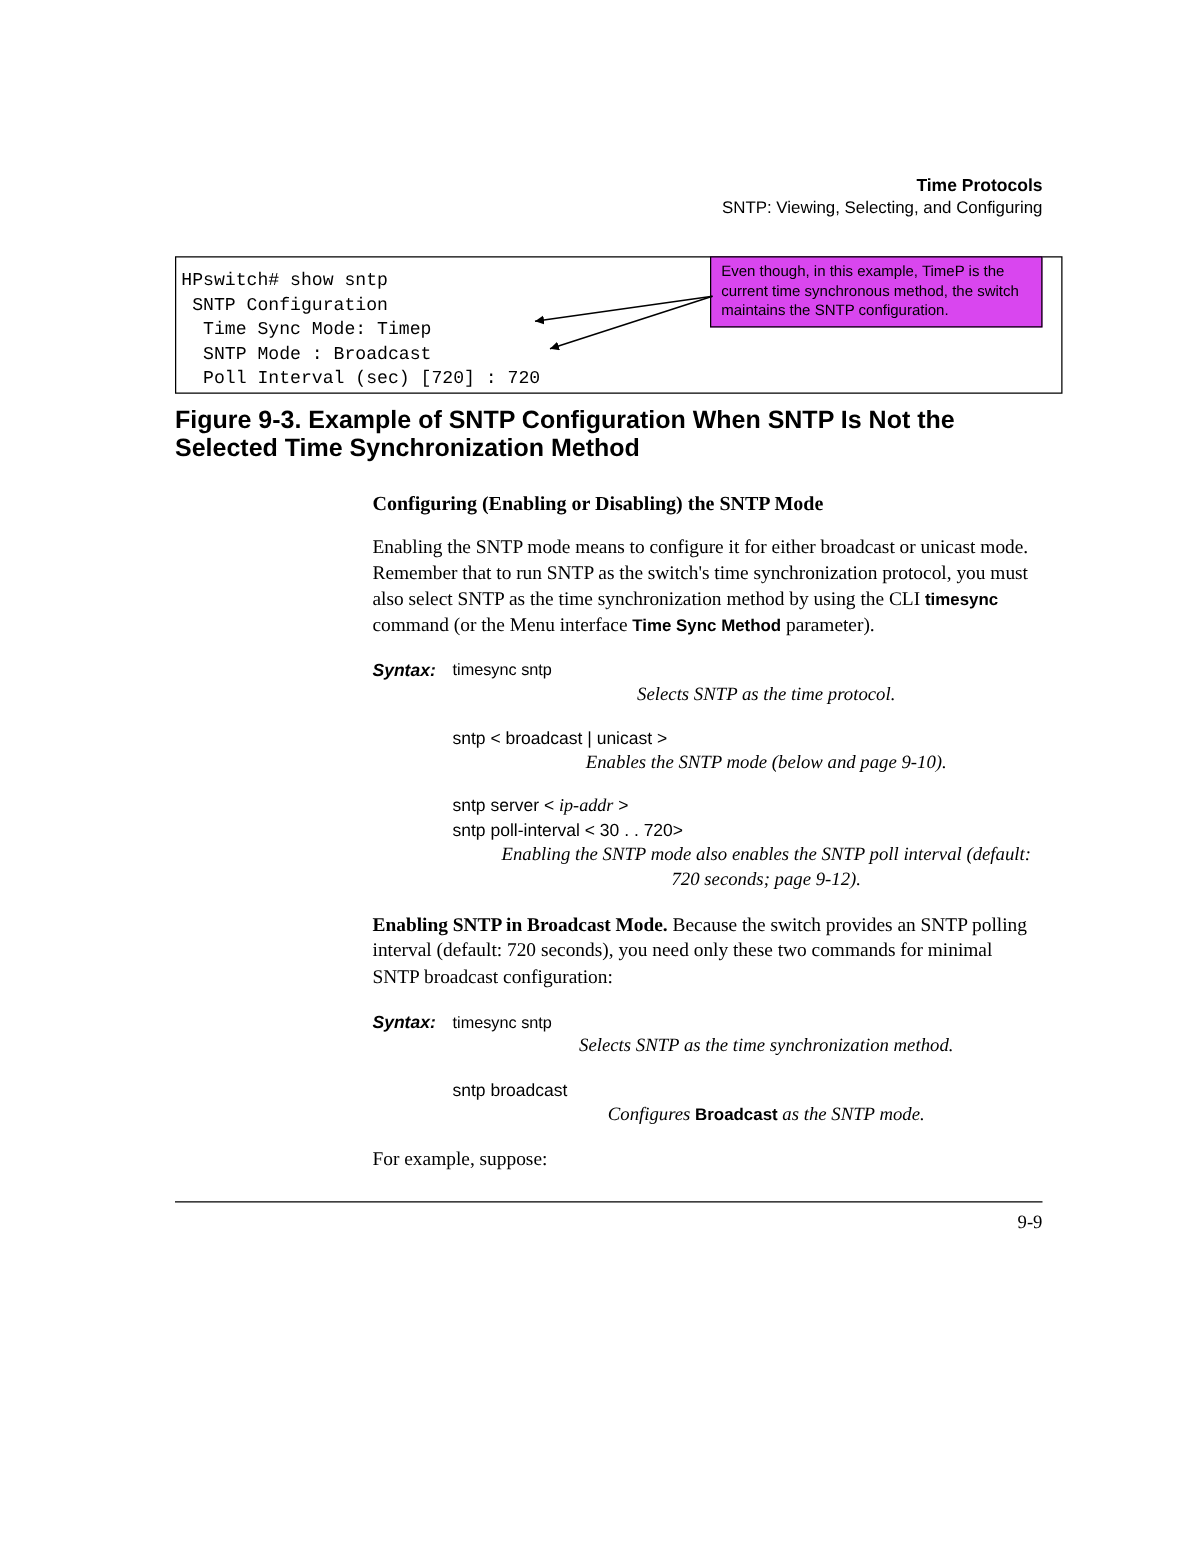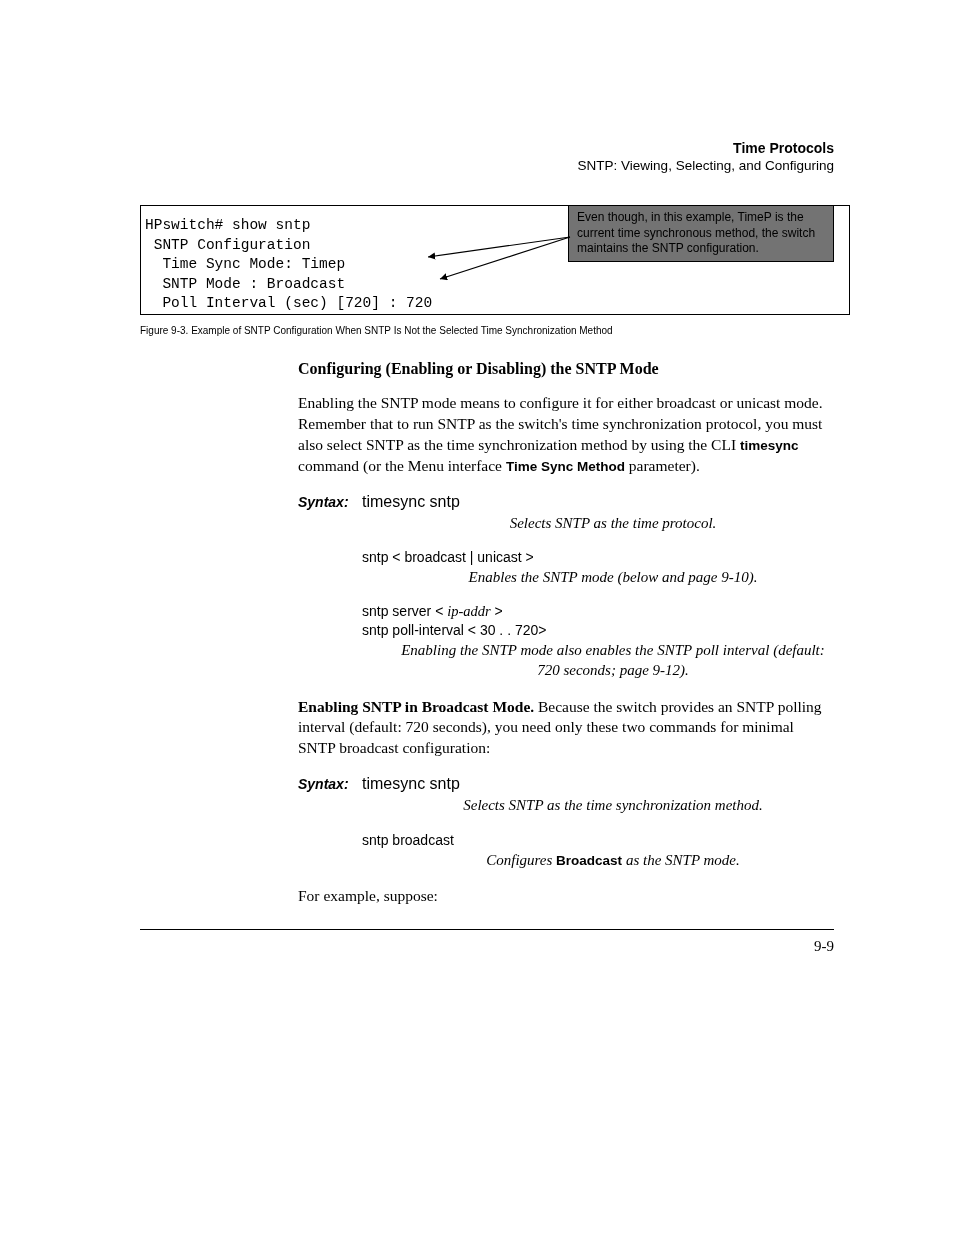--- a/index.html
+++ b/index.html
@@ -44,32 +44,32 @@
   .callout {
     position: absolute;
     right: 0;
     top: 0;
     border: 1px solid #000;
     font-family: Arial, Helvetica, sans-serif;
     font-size: 12px;
     padding: 4px 8px;
     width: 248px;
     line-height: 1.3;
-    background: #737373;
+    background: #d946ef;
   }
   .arrow-svg {
     position: absolute;
     left: 280px;
     top: 30px;
     pointer-events: none;
   }
   .fig-caption {
     font-family: Arial, Helvetica, sans-serif;
-    font-weight: normal;
-    font-size: 10px;
+    font-weight: bold;
+    font-size: 20px;
     margin: 10px 0 24px 0;
   }
   .content {
     margin-left: 158px;
   }
   .section-title {
     font-family: "Times New Roman", Times, serif;
     font-weight: bold;
     font-size: 16px;
     margin-bottom: 14px;
@@ -96,21 +96,21 @@
   .syntax-label {
     font-family: Arial, Helvetica, sans-serif;
     font-weight: bold;
     font-style: italic;
     font-size: 14px;
     width: 64px;
     flex: none;
   }
   .syntax-cmd {
     font-family: Arial, Helvetica, sans-serif;
-    font-size: 16px;
+    font-size: 13px;
   }
   .syntax-param {
     font-family: "Times New Roman", Times, serif;
     font-style: italic;
     font-size: 14.5px;
   }
   .syntax-desc {
     font-style: italic;
     font-size: 15px;
     margin-left: 94px;

